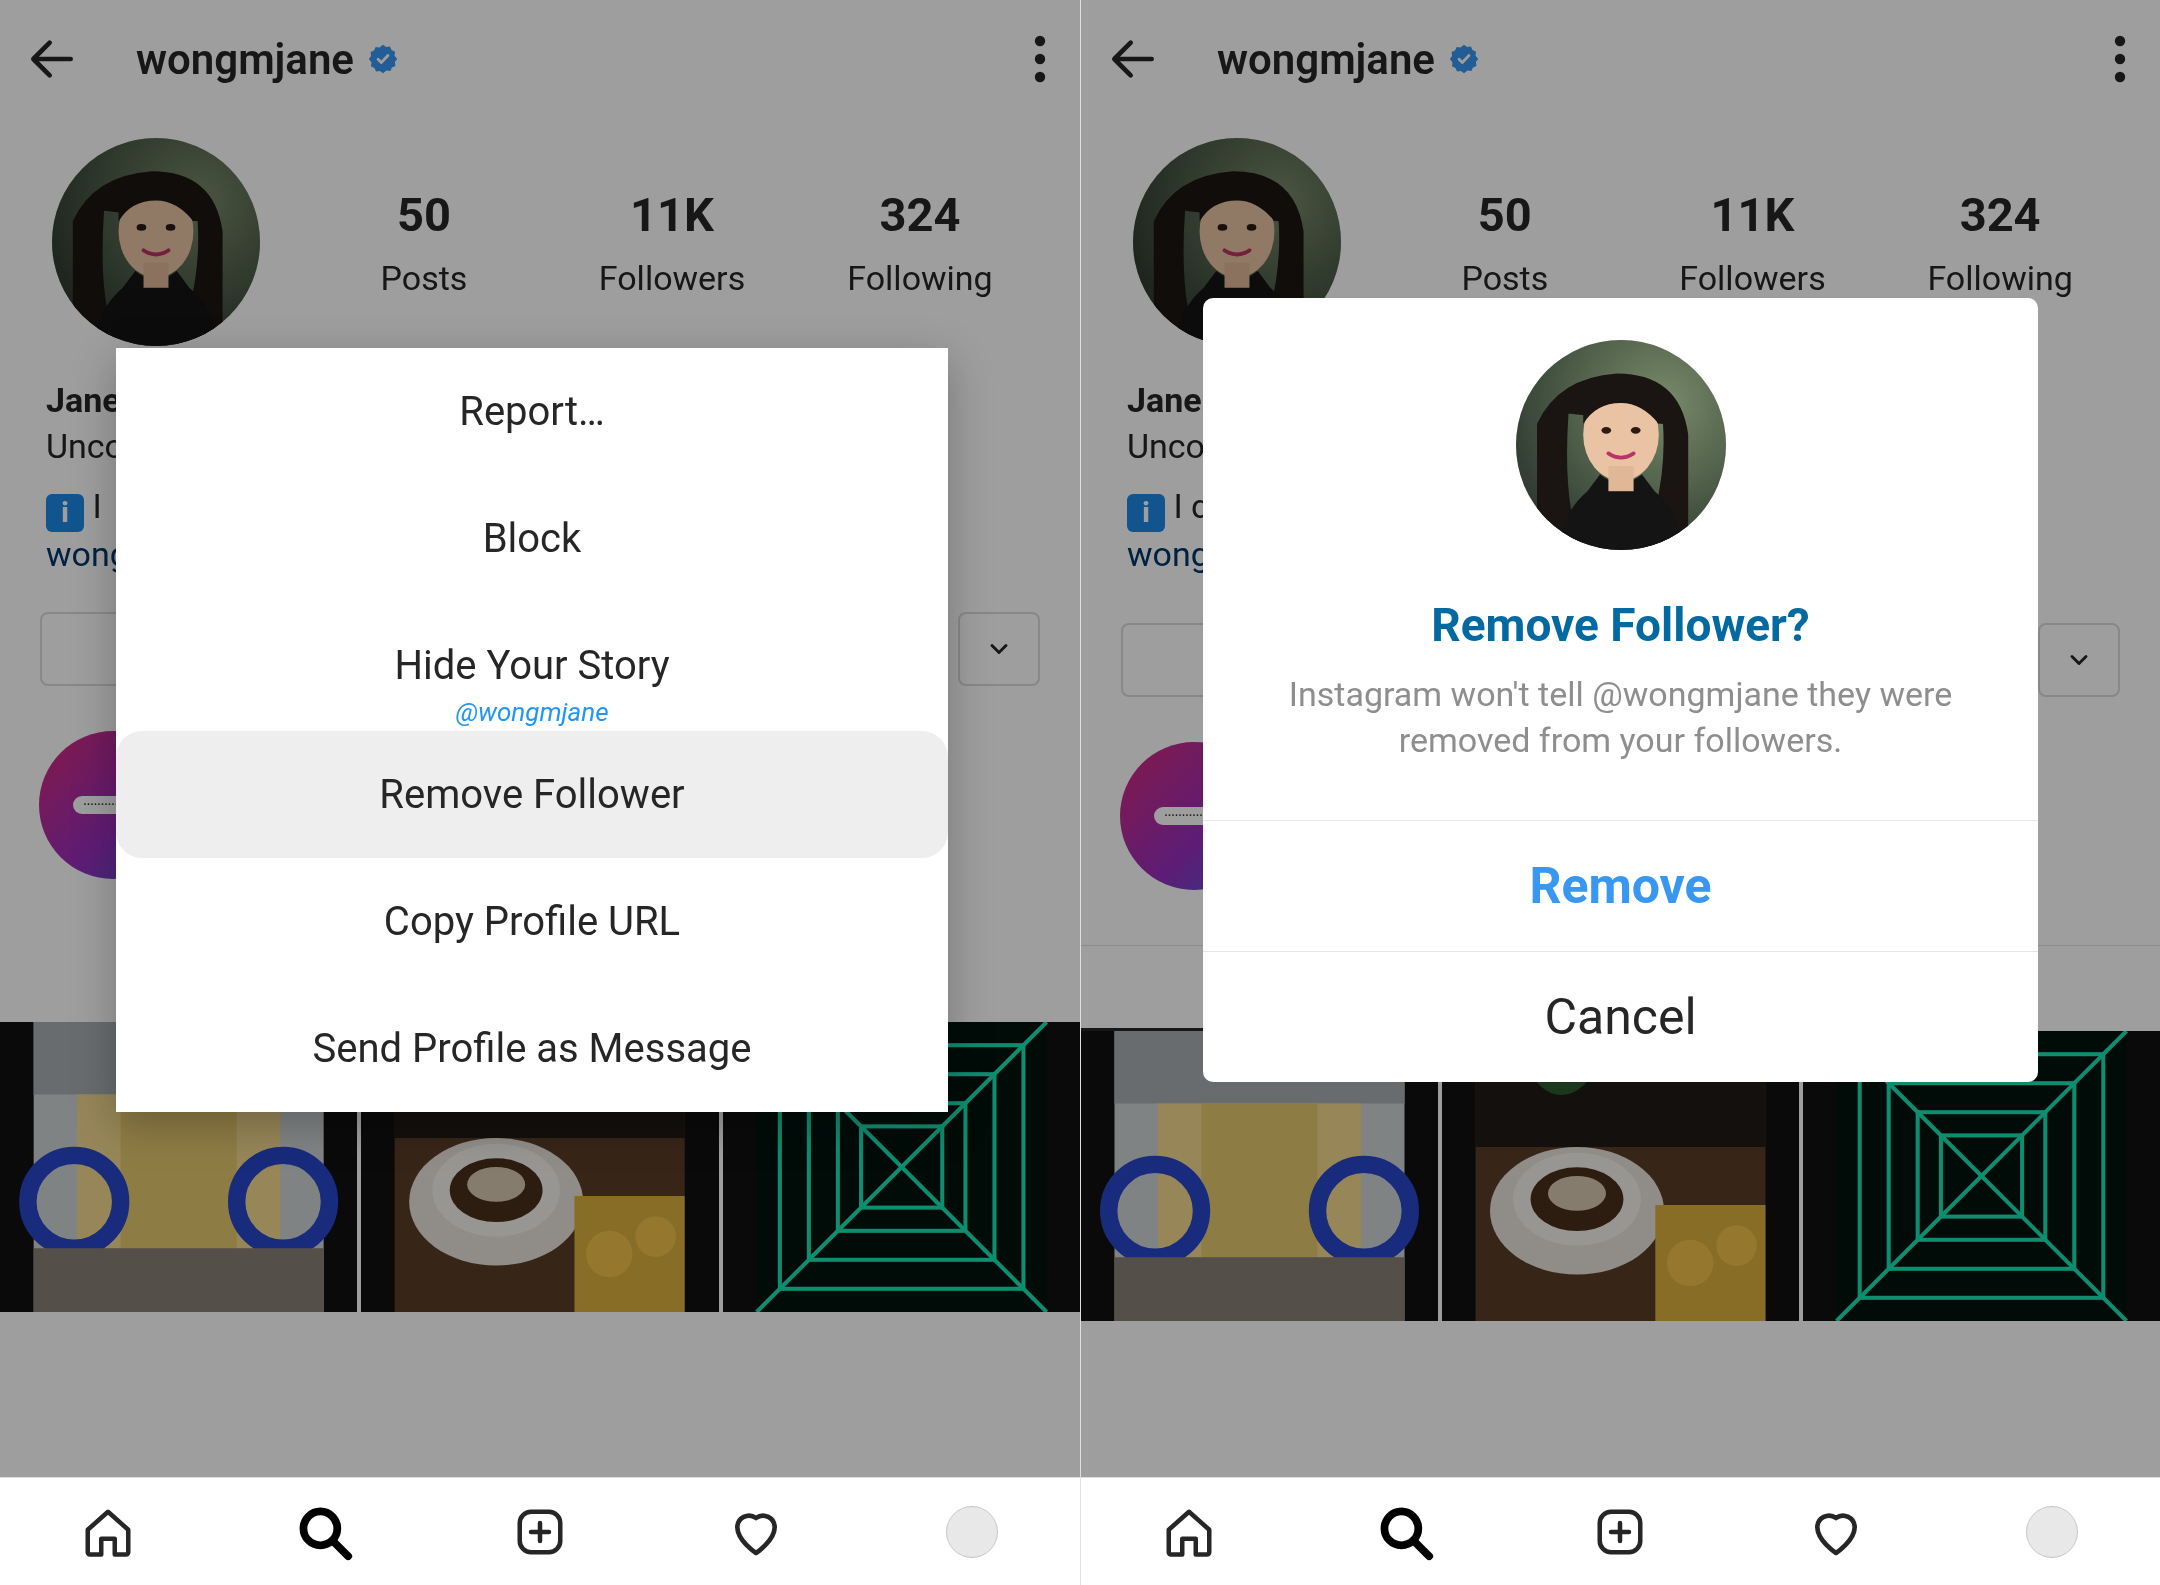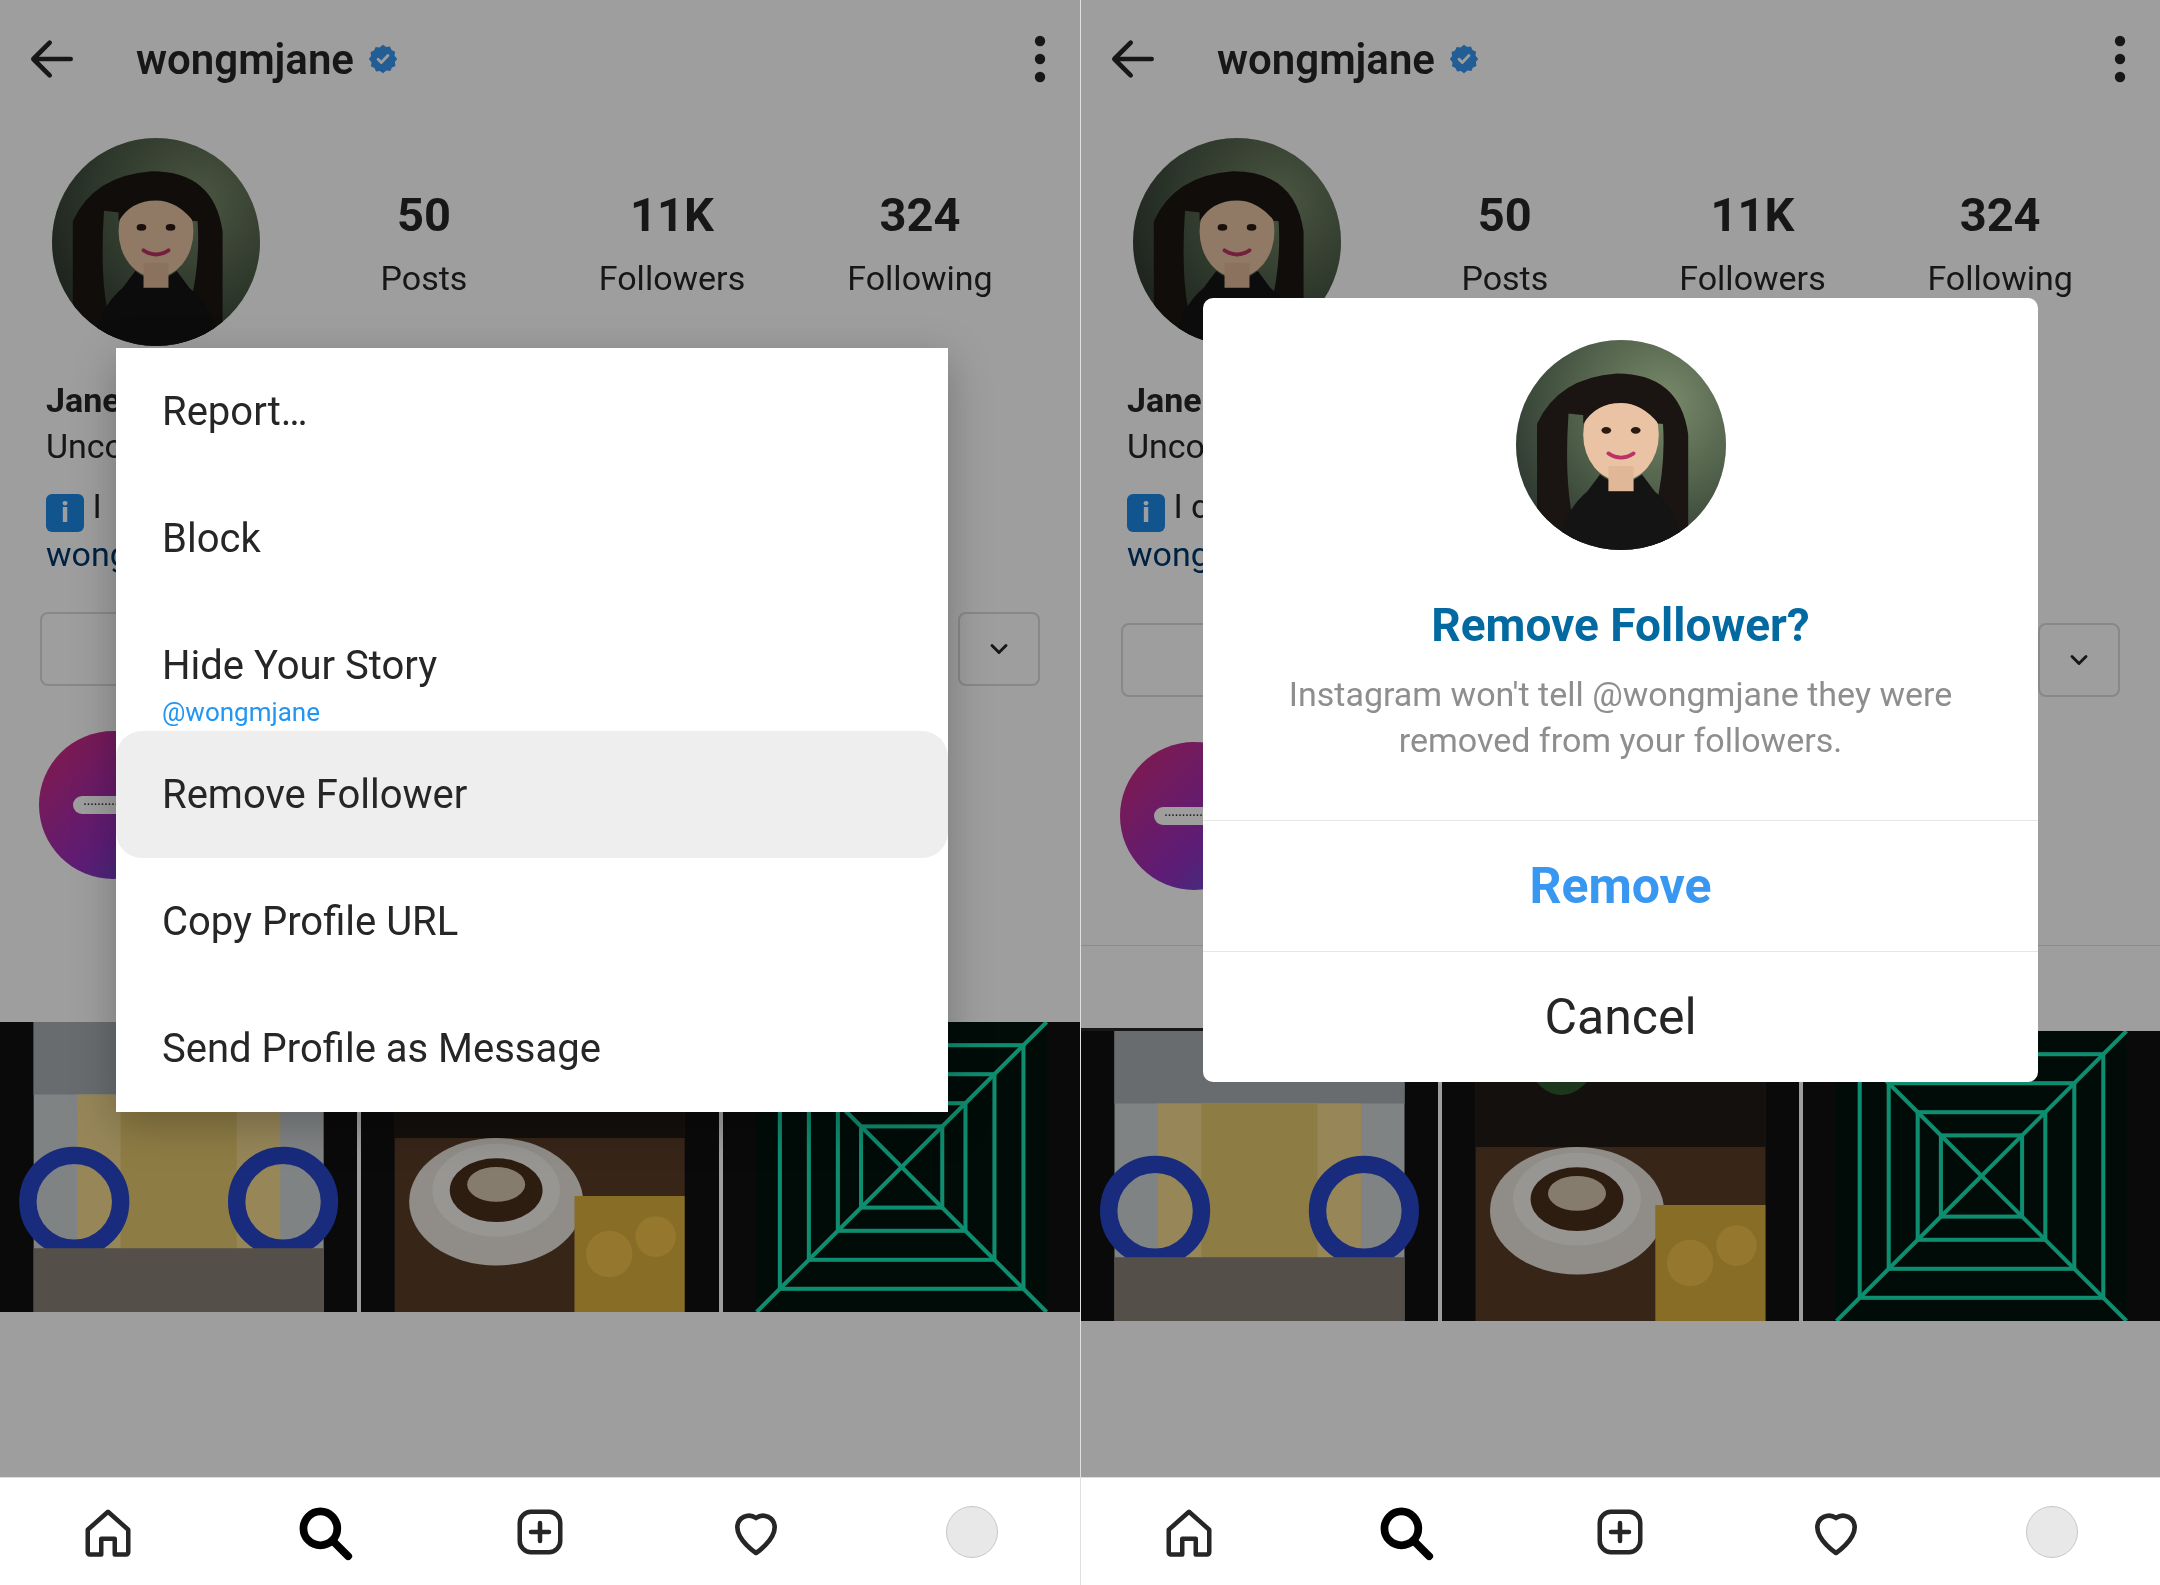--- a/index.html
+++ b/index.html
@@ -157,32 +157,34 @@
 
   
   .overflow-menu {
     position:absolute;
     z-index: 20;
     background:#fff;
     left: 116px;
     top: 348px;
     width: 832px;
     box-shadow: 0 12px 40px rgba(0,0,0,0.25);
+    text-align: center;
   }
   .menu-item {
     padding: 40px 46px;
     font-size: 40px;
     color:#262626;
   }
   .menu-item.highlighted { background:#eeeeee;border-radius:26px; }
   .menu-watermark {
     font-size: 26px;
     color:#2196f3;
     padding: 0 46px 4px 46px;
     font-weight:400;
+    font-style:italic;
   }
 
   
   .dialog {
     position:absolute;
     z-index:20;
     left: 122px;
     right: 122px;
     top: 298px;
     background:#fff;

